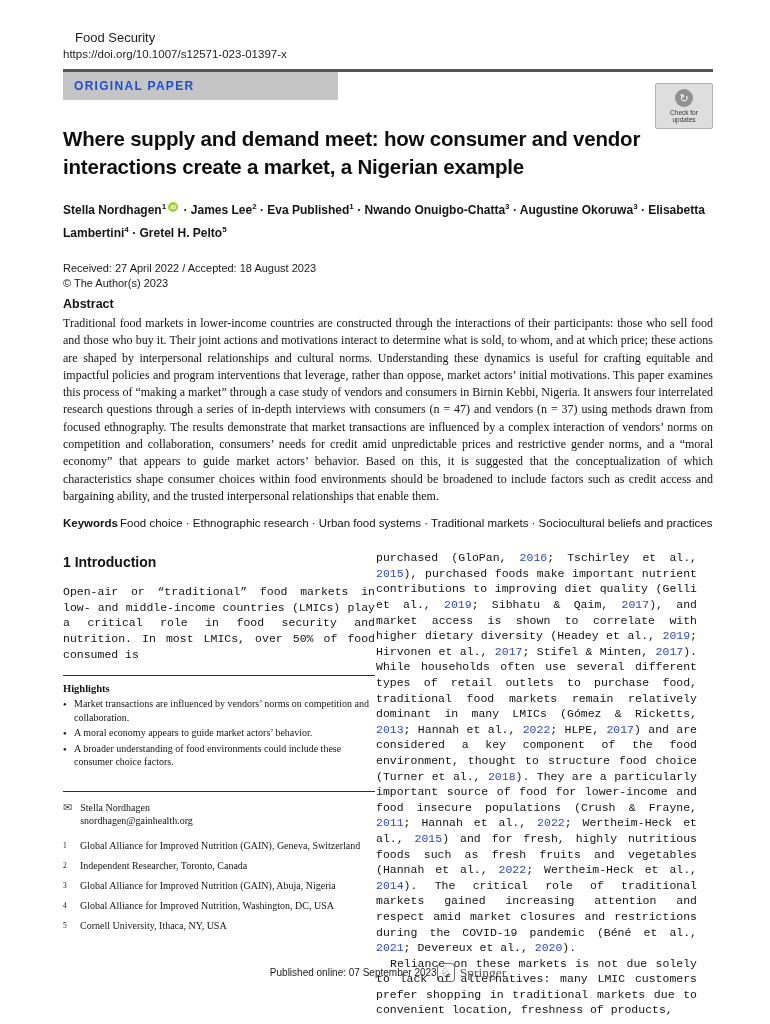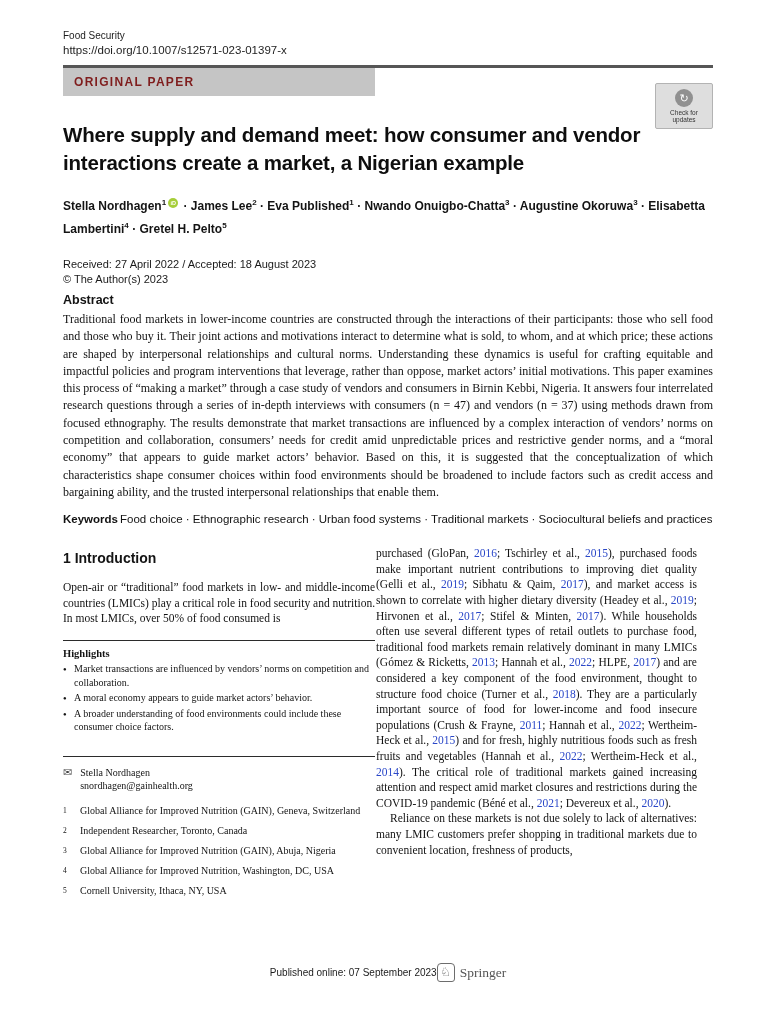--- a/index.html
+++ b/index.html
@@ -2,27 +2,27 @@
 <html><head>
 <meta charset="utf-8">
 <style>
   html,body { margin:0; padding:0; background:#ffffff; }
   body { width:770px; height:1024px; font-family:"Liberation Sans", sans-serif; color:#141414; }
   .page { position:relative; width:770px; height:1024px; box-sizing:border-box;
           padding:30px 57px 24px 63px; overflow:hidden; background:#fff;
           outline:1px solid #ececec; }
 
   
-  .journal-name { font-size:10px; color:#1d1d1d; }
+  .journal-name { font-size:13px; color:#1d1d1d;margin-left:12px; }
   .doi-line { font-size:11.5px; color:#1d1d1d; margin-top:3px; }
 
   .top-rule { height:3px; background:#565656; margin-top:9px; }
-  .type-banner { width:312px; background:#c5c5c5; box-sizing:border-box;
+  .type-banner { width:275px; background:#c5c5c5; box-sizing:border-box;
                  padding:7px 6px 7px 11px; font-size:12px; font-weight:bold;
-                 letter-spacing:1.3px; color:#7f1d1d; }
+                 letter-spacing:1.3px; color:#1d4ed8; }
 
   .update-badge { position:absolute; top:83px; right:57px; width:56px; height:44px;
                   background:#dedede; border:1px solid #b3b3b3; border-radius:2px;
                   display:flex; flex-direction:column; align-items:center; justify-content:center; }
   .update-circle { width:18px; height:18px; border-radius:50%; background:#909090;
                    color:#fff; font-size:11px; line-height:18px; text-align:center; }
   .update-text { font-size:6.5px; line-height:7.5px; color:#333; text-align:center;
                  margin-top:2px; width:42px; }
 
   
@@ -40,21 +40,21 @@
   .abstract-heading { margin-top:6px; font-size:12.5px; font-weight:bold; }
   .abstract-text { margin-top:4px; font-family:"Liberation Serif", serif; font-size:12px;
                    line-height:17.3px; text-align:justify; color:#121212; }
 
   .keywords-line { margin-top:12px; font-size:11.5px; color:#121212; }
   .keywords-line .kw-label { font-weight:bold; margin-right:2px; }
 
   
   .columns { margin-top:21px; display:grid; grid-template-columns:312px 321px; column-gap:1px; }
   .section-heading { font-size:14px; font-weight:bold; margin:4px 0 14px 0; }
-  .body-text { font-family:Liberation Serif, serif; font-size:11.5px; line-height:15.6px;
+  .body-text { font-family:Liberation Mono, monospace; font-size:11.5px; line-height:15.6px;
                text-align:justify; color:#121212; }
   .para-2 { text-indent:14px; }
   .cite { color:#2a47c8; }
 
   
   .hl-rule { border:none; border-top:1.5px solid #2b2b2b; margin:13px 0 0 0; }
   .highlights-box { padding:7px 2px 9px 0; }
   .hl-heading { font-family:"Liberation Serif", serif; font-size:10.5px; font-weight:bold; }
   .hl-list { margin:3px 0 0 0; padding:0; list-style:none; }
   .hl-list li { position:relative; font-family:"Liberation Serif", serif; font-size:10px;

